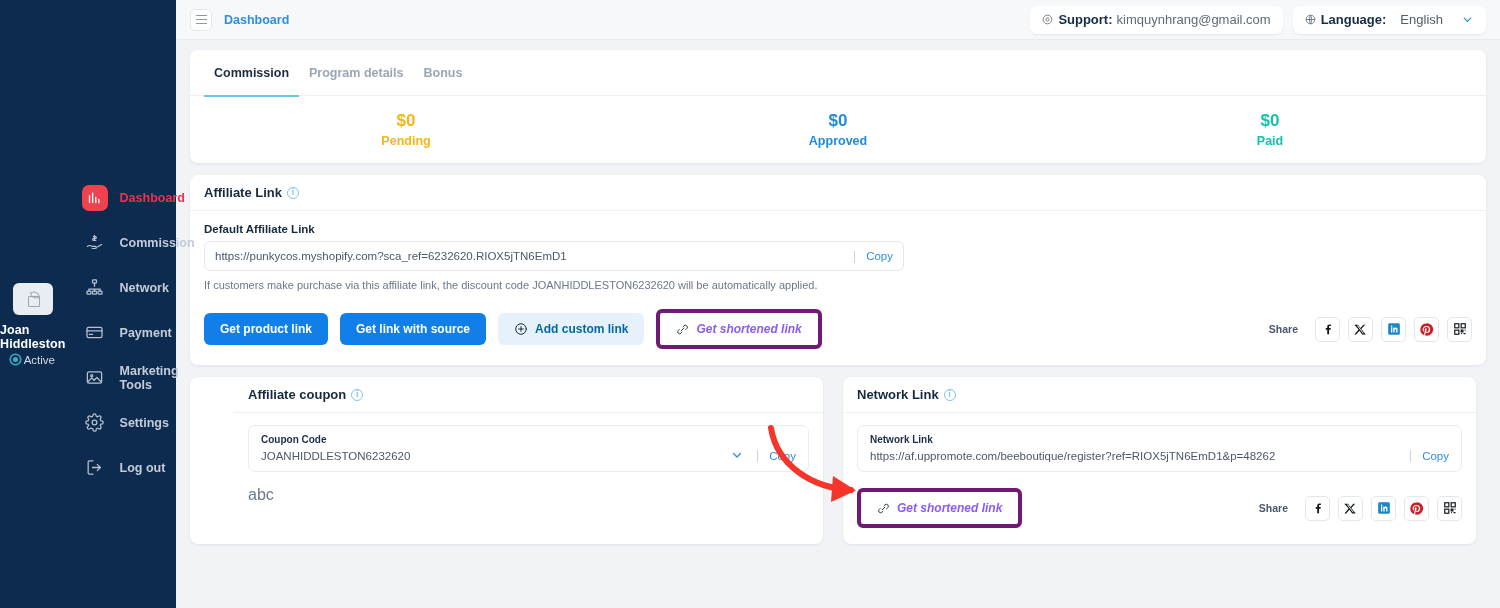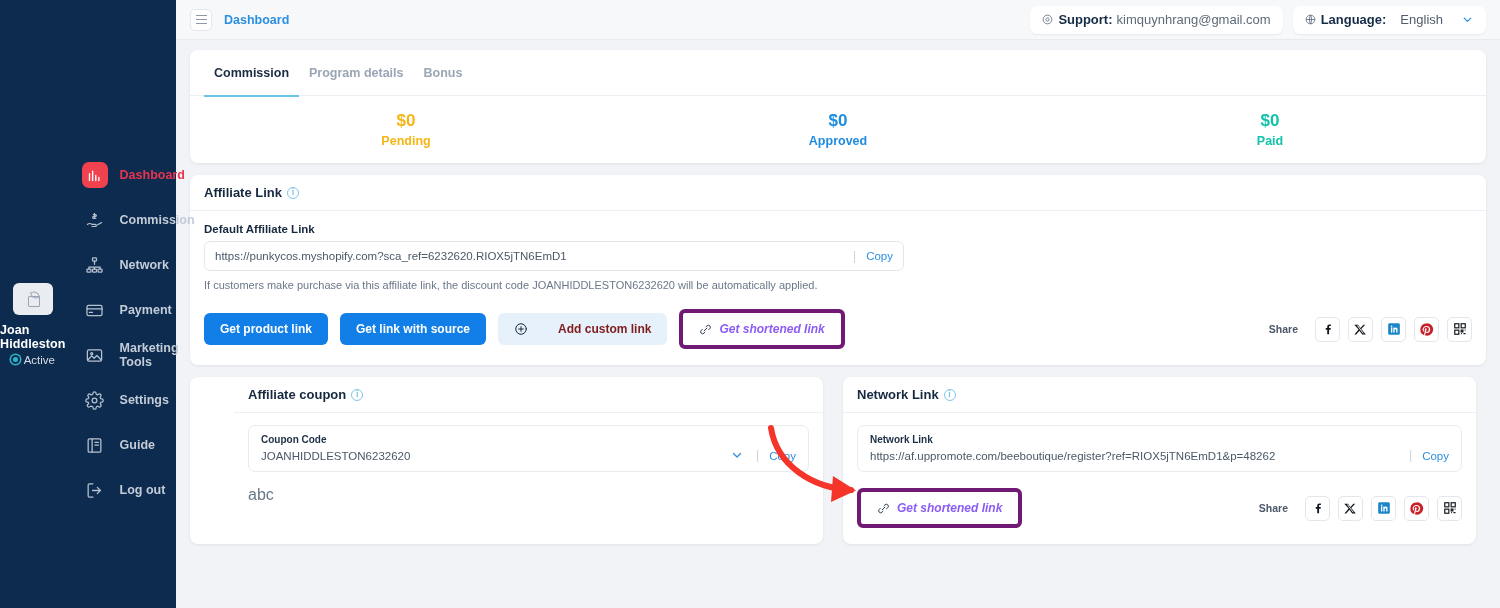--- a/index.html
+++ b/index.html
@@ -189,21 +189,21 @@
 
   .btn-row { display: flex; align-items: center; margin-top: 18px; }
   .btn {
     height: 32px; border-radius: 6px; border: none;
     display:flex; align-items:center; justify-content:center;
     font-size: 12px; font-weight: bold; cursor: pointer;
     padding: 16px 16px; margin-right: 12px;
     font-family: inherit;
   }
   .btn-primary { background: #127fe8; color: #fff; }
-  .btn-soft { background: #e6f1fb; color: #7f1d1d; gap: 23px; }
+  .btn-soft { background: #e6f1fb; color: #0369a1; }
   .btn-ghost { background: #fff; color: #8b5cf6; border: 4px solid #701a75; font-style: italic; }
   .btn .bic { display:flex; align-items:center; margin-right: 7px; }
 
   .share-wrap { margin-left: auto; display: flex; align-items: center; }
   .share-lbl { font-size: 10.5px; color: #4a5868; font-weight:bold; margin-right: 9px; }
   .sbtn {
     width: 25px; height: 25px; border-radius: 5px;
     border: 1px solid #e3e7ec; background:#fff;
     display:flex; align-items:center; justify-content:center;
     margin-left: 8px; cursor: pointer;
@@ -309,29 +309,20 @@
       <div class="nav-item">
         <span class="ic">
           <svg width="19" height="19" viewBox="0 0 24 24" fill="none" stroke="#b6c1cf" stroke-width="1.6" stroke-linecap="round" stroke-linejoin="round">
               <circle cx="12" cy="12" r="3"></circle>
               <path d="M19.4 15a1.6 1.6 0 00.33 1.76l.06.06a2 2 0 11-2.83 2.83l-.06-.06a1.6 1.6 0 00-1.76-.33 1.6 1.6 0 00-1 1.47V21a2 2 0 11-4 0v-.1A1.6 1.6 0 008.1 19.4a1.6 1.6 0 00-1.76.33l-.06.06a2 2 0 11-2.83-2.83l.06-.06A1.6 1.6 0 004.6 15a1.6 1.6 0 00-1.47-1H3a2 2 0 110-4h.1A1.6 1.6 0 004.6 9a1.6 1.6 0 00-.33-1.76l-.06-.06a2 2 0 112.83-2.83l.06.06A1.6 1.6 0 009 4.6a1.6 1.6 0 001-1.47V3a2 2 0 114 0v.1a1.6 1.6 0 001 1.47 1.6 1.6 0 001.76-.33l.06-.06a2 2 0 112.83 2.83l-.06.06A1.6 1.6 0 0019.4 9v0a1.6 1.6 0 001.47 1H21a2 2 0 110 4h-.1a1.6 1.6 0 00-1.5 1z"></path>
             </svg>
         </span>
         <span>Settings</span>
       </div>
 
-      <div class="nav-item">
-        <span class="ic">
-          <svg width="19" height="19" viewBox="0 0 24 24" fill="none" stroke="#b6c1cf" stroke-width="1.6" stroke-linecap="round" stroke-linejoin="round">
-              <rect x="4" y="3.5" width="16" height="17" rx="1.6"></rect>
-              <path d="M9 3.5v17M12.5 8h4.5M12.5 11.5h4.5"></path>
-            </svg>
-        </span>
-        <span>Guide</span>
-      </div>
 
       <div class="nav-item">
         <span class="ic">
           <svg width="19" height="19" viewBox="0 0 24 24" fill="none" stroke="#b6c1cf" stroke-width="1.6" stroke-linecap="round" stroke-linejoin="round">
               <path d="M10 3.5H5.5a1.5 1.5 0 00-1.5 1.5v14a1.5 1.5 0 001.5 1.5H10"></path>
               <path d="M15.5 16l4-4-4-4M19.5 12H9.5"></path>
             </svg>
         </span>
         <span>Log out</span>
       </div>

